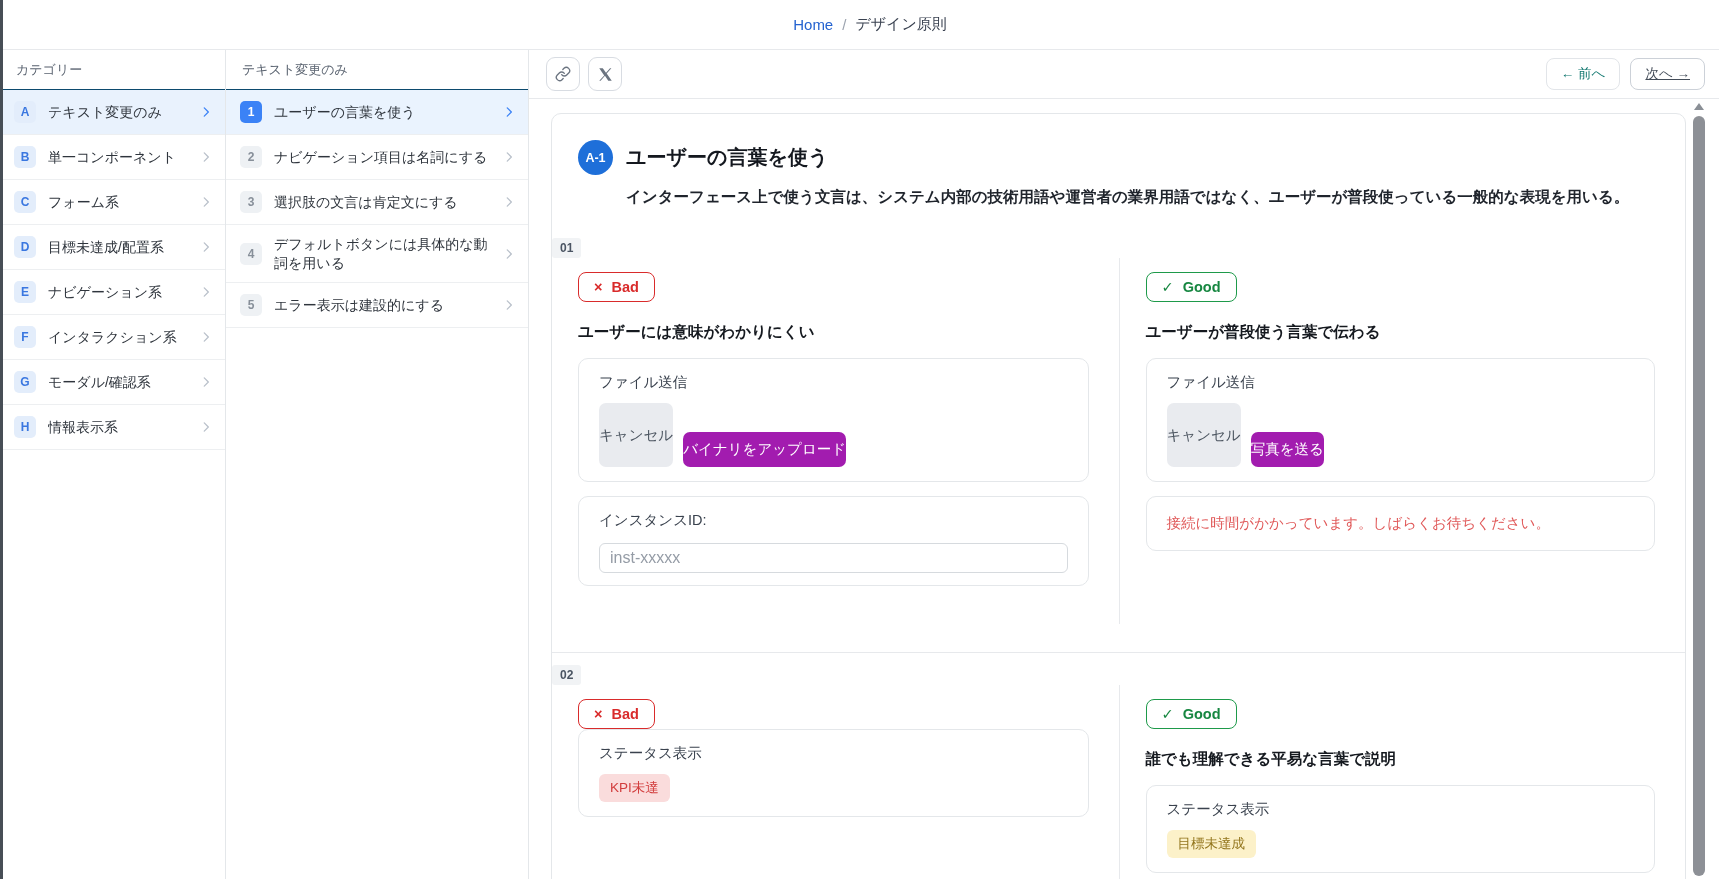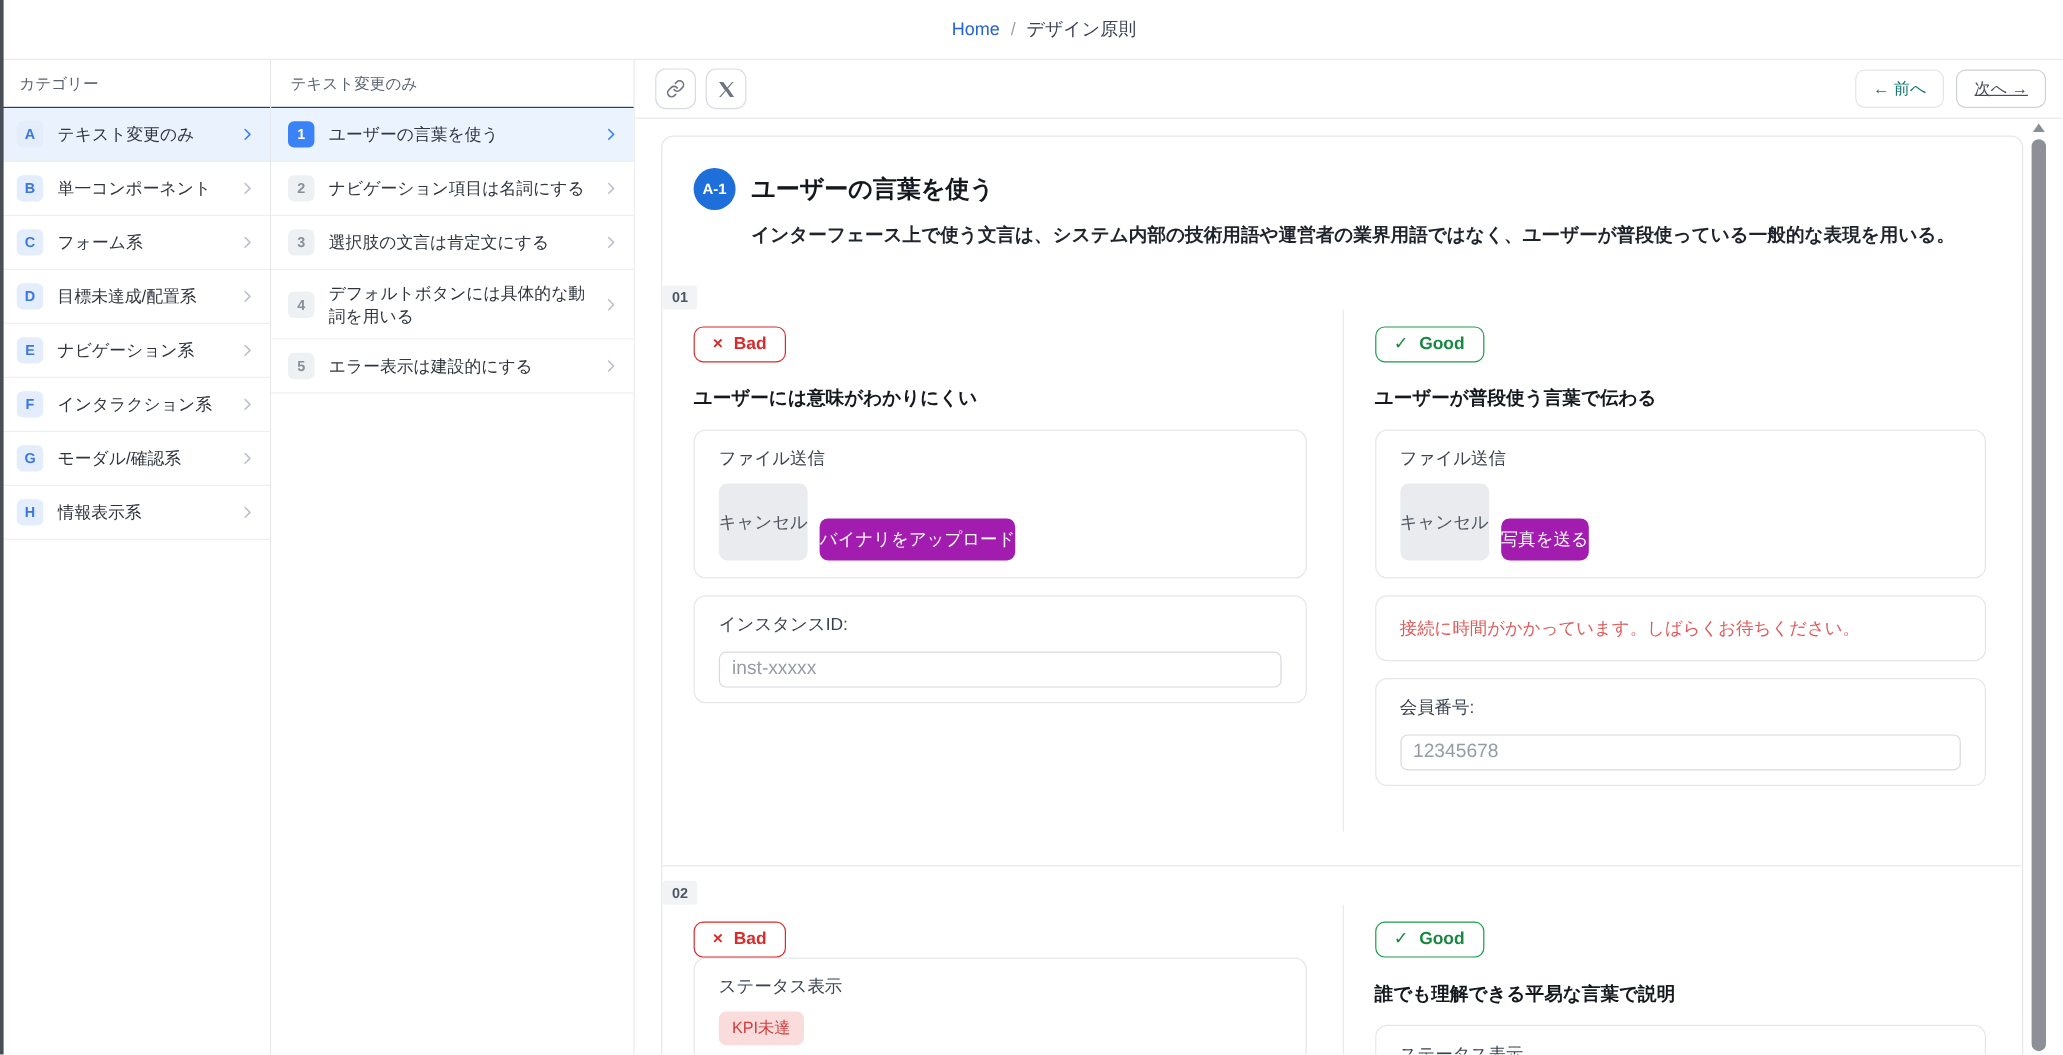--- a/index.html
+++ b/index.html
@@ -304,24 +304,20 @@
                   <div class="btn-row">
                     <button class="demo-btn gray">キャンセル</button>
                     <button class="demo-btn blue">写真を送る</button>
                   </div>
                 </div>
 
                 <div class="demo-card msg">
                   <div class="demo-msg">接続に時間がかかっています。しばらくお待ちください。</div>
                 </div>
 
-                <div class="demo-card form">
-                  <div class="demo-label">会員番号:</div>
-                  <input class="demo-input" placeholder="12345678" style="">
-                </div>
               </div>
             </div>
           </section>
 
           <section class="section">
             <span class="section-num">02</span>
             <div class="sec-grid">
               <div class="sec-col bad-col">
                 <div class="verdict bad">
                   <span>×</span>

